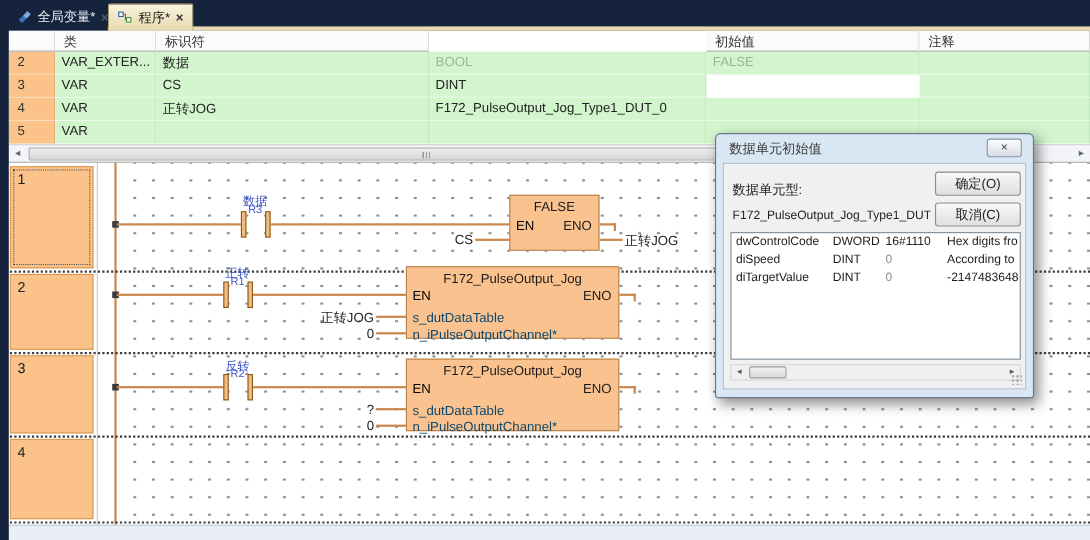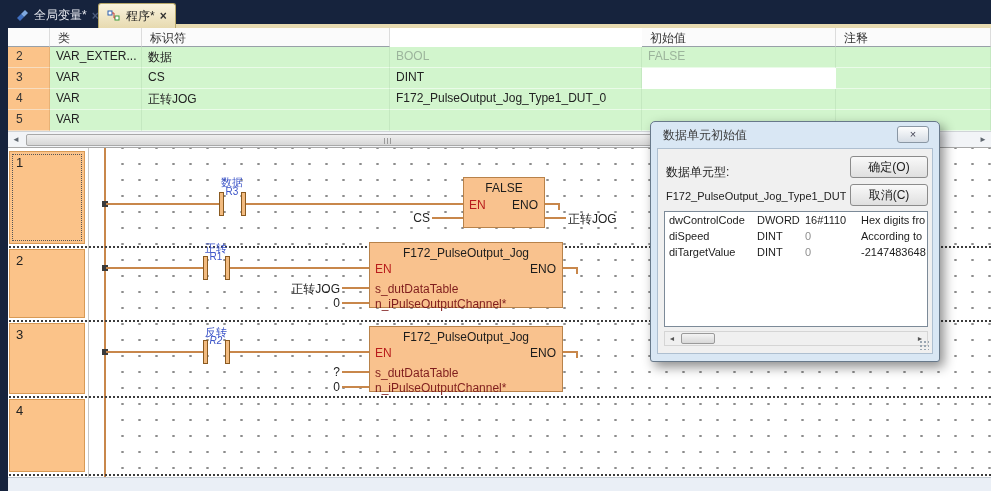--- a/index.html
+++ b/index.html
@@ -41,23 +41,23 @@
   #rail { left:104px; top:148px; width:2px; height:329px; background:#c8874b; }
   #col-line { left:88px; top:148px; width:1px; height:329px; background:#c8c8c8; }
   .wire { background:#c8874b; height:2px; }
   .vwire { background:#c8874b; width:2px; }
   .junction { width:6px; height:6px; background:#3a3a3a; }
   .cbar { width:5px; height:24px; background:#f2bb80; border:1px solid #8a5a20; }
   .clabel { font-size:11px; color:#3d55c8; text-align:center; width:70px; white-space:nowrap; }
   .caddr { font-size:10px; color:#3d55c8; text-align:center; width:70px; }
   .fblock { background:#f9c28e; border:1px solid #b8824a; }
   .btitle { position:absolute; left:0; top:3px; width:100%; text-align:center; font-size:12px; color:#1c1c1c; white-space:nowrap; }
-  .pin-l { position:absolute; left:5px; font-size:12px; color:#b91c1c; }
+  .pin-l { position:absolute; left:5px; font-size:12px; color:#000000; }
   .pin-r { position:absolute; right:6px; font-size:12px; color:#1c1c1c; }
-  .pin-var { position:absolute; left:5px; font-size:12px; color:#7f1d1d; white-space:nowrap; }
+  .pin-var { position:absolute; left:5px; font-size:12px; color:#0c4a6e; white-space:nowrap; }
   .operand { font-size:12px; color:#222; text-align:right; white-space:nowrap; }
   .outlabel { font-size:12px; color:#222; white-space:nowrap; }
 
   #bottom-strip { left:0; top:477px; width:991px; height:14px; background:#eaeff6; border-top:1px solid #c2cad2; }
   #left-edge { left:0; top:0; width:8px; height:491px; background:#16233d; }
 
   
   #dialog { left:650px; top:121px; width:290px; height:241px; background:#d9e7f4; border:1px solid #68798a; border-radius:5px 5px 3px 3px; box-shadow:4px 5px 12px rgba(0,0,0,.45); }
   #dlg-title { left:12px; top:5px; font-size:12px; color:#3a3a3a; }
   #dlg-close { left:246px; top:4px; width:32px; height:17px; background:linear-gradient(#fdfdfd,#d6dde5); border:1px solid #8a97a4; border-radius:3px; text-align:center; line-height:15px; font-size:11px; color:#445; }
@@ -192,21 +192,21 @@
   </div>
   <div class="abs wire" style="left:563px;top:267px;width:15px;"></div>
   <div class="abs vwire" style="left:576px;top:267px;height:7px;"></div>
   <div class="abs operand" style="left:260px;top:281px;width:80px;">正转JOG</div>
   <div class="abs wire" style="left:342px;top:287px;width:27px;"></div>
   <div class="abs operand" style="left:300px;top:296px;width:40px;">0</div>
   <div class="abs wire" style="left:342px;top:302px;width:27px;"></div>
 
   <div class="abs junction" style="left:102px;top:349px;"></div>
   <div class="abs clabel" style="left:181px;top:325px;">反转</div>
-  <div class="abs caddr" style="left:181px;top:335px;font-style:italic;">R2</div>
+  <div class="abs caddr" style="left:181px;top:335px;">R2</div>
   <div class="abs wire" style="left:106px;top:351px;width:97px;"></div>
   <div class="abs cbar" style="left:203px;top:340px;"></div>
   <div class="abs cbar" style="left:225px;top:340px;"></div>
   <div class="abs wire" style="left:230px;top:351px;width:139px;"></div>
   <div class="abs fblock" style="left:369px;top:326px;width:194px;height:66px;">
     <div class="btitle">F172_PulseOutput_Jog</div>
     <div class="pin-l" style="top:19px;">EN</div>
     <div class="pin-r" style="top:19px;">ENO</div>
     <div class="pin-var" style="top:39px;">s_dutDataTable</div>
     <div class="pin-var" style="top:54px;">n_iPulseOutputChannel*</div>

